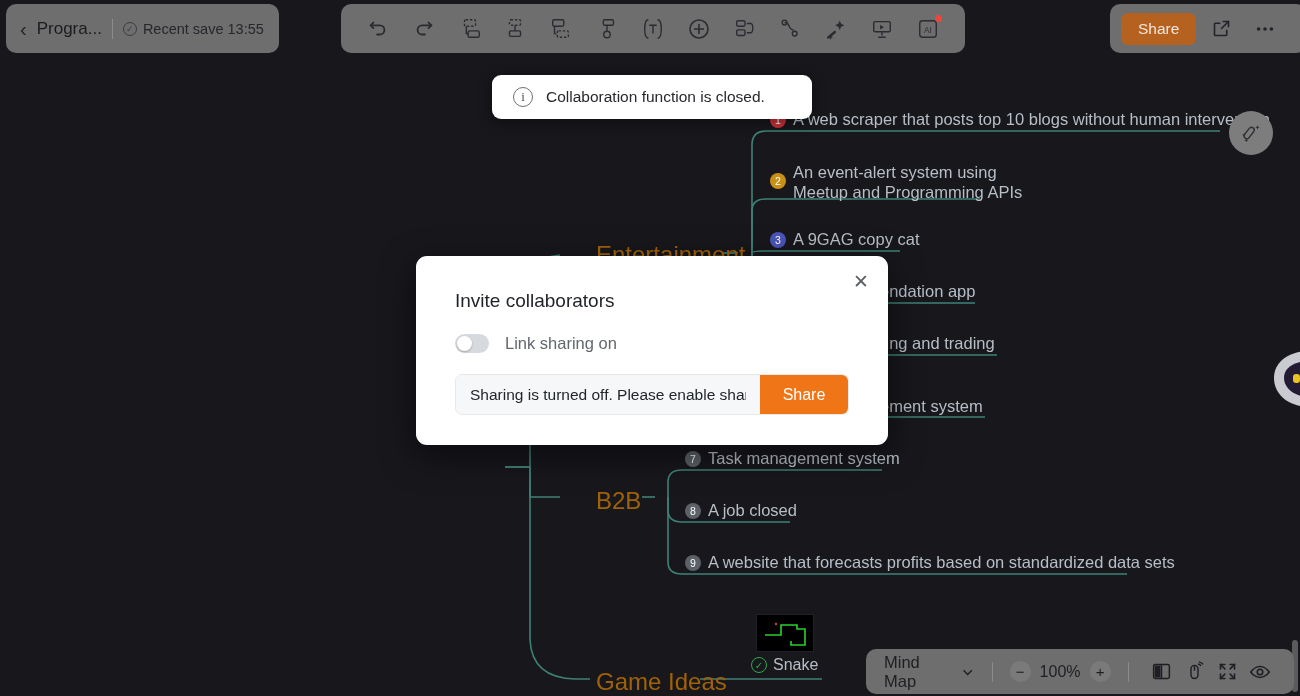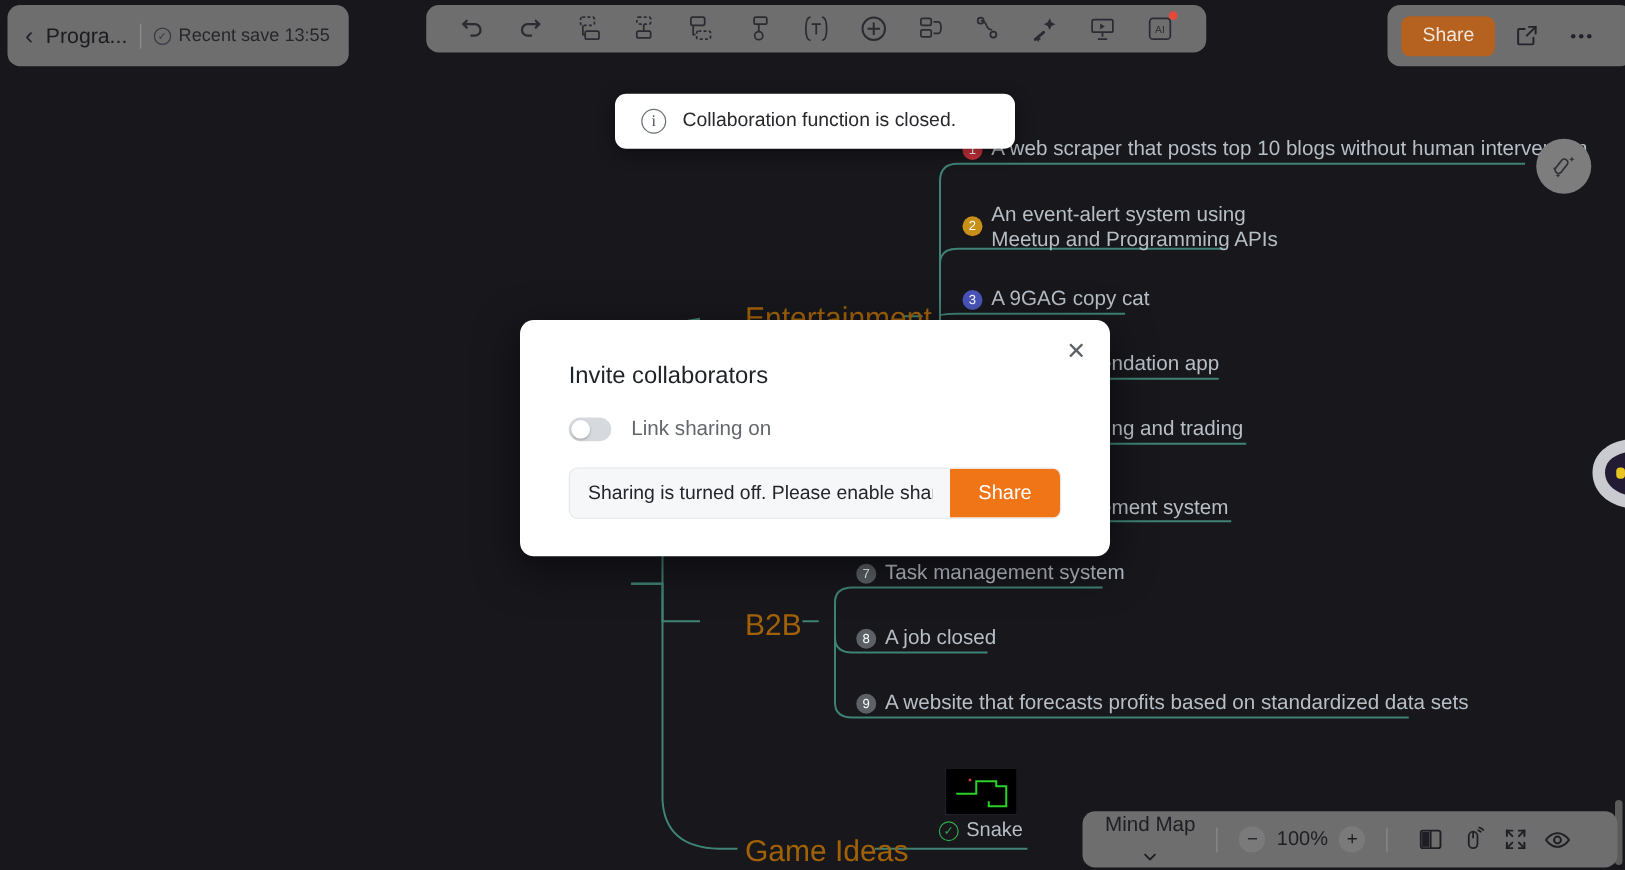--- a/index.html
+++ b/index.html
@@ -75,21 +75,21 @@
   #title-name { font-size: 17px; color: #1b1b20; }
   #title-bar .vsep { width: 1px; height: 20px; background: #8c8c8c; }
   #save-state { display: flex; align-items: center; gap: 6px; font-size: 14.5px; color: #26262d; }
   .ring {
     width: 14px; height: 14px; border-radius: 50%; border: 1.3px solid #3a3a42;
     display: flex; align-items: center; justify-content: center; font-size: 9px; color: #3a3a42;
   }
 
   
   #toolbar {
-    left: 341px; top: 4px; height: 38px; width: 624px;
+    left: 341px; top: 4px; height: 49px; width: 624px;
     display: flex; align-items: center; gap: 0px; padding: 0 14px;
   }
   .tbtn {
     width: 48px; height: 40px; display: flex; align-items: center; justify-content: center;
     position: relative; border-radius: 6px;
   }
   .tbtn svg { display: block; }
   .dot-badge {
     position: absolute; top: 6px; right: 9px; width: 7px; height: 7px;
     border-radius: 50%; background: #e8483c;
@@ -121,21 +121,21 @@
   .vscroll {
     position: absolute; right: 2px; width: 6px; border-radius: 3px; background: #5b5b5b;
   }
 
   
   #bottombar {
     left: 866px; top: 649px; height: 45px; width: 428px;
     display: flex; align-items: center; gap: 0; padding: 0 18px;
     color: #1e1e24;
   }
-  #mode-select { display: flex; align-items: center; gap: 8px; font-size: 16.5px; flex-direction: column; }
+  #mode-select { display: flex; align-items: center; gap: 8px; font-size: 16.5px; }
   .bsep { width: 1px; height: 20px; background: #8a8a8a; margin: 0 17px; }
   #zoom-group { display: flex; align-items: center; gap: 9px; font-size: 16px; }
   .zbtn {
     width: 21px; height: 21px; border-radius: 50%; background: #7a7a7a;
     display: flex; align-items: center; justify-content: center;
     font-size: 15px; line-height: 1; color: #1d1d23;
   }
   .bicon { width: 34px; height: 34px; display: flex; align-items: center; justify-content: center; }
 
   

